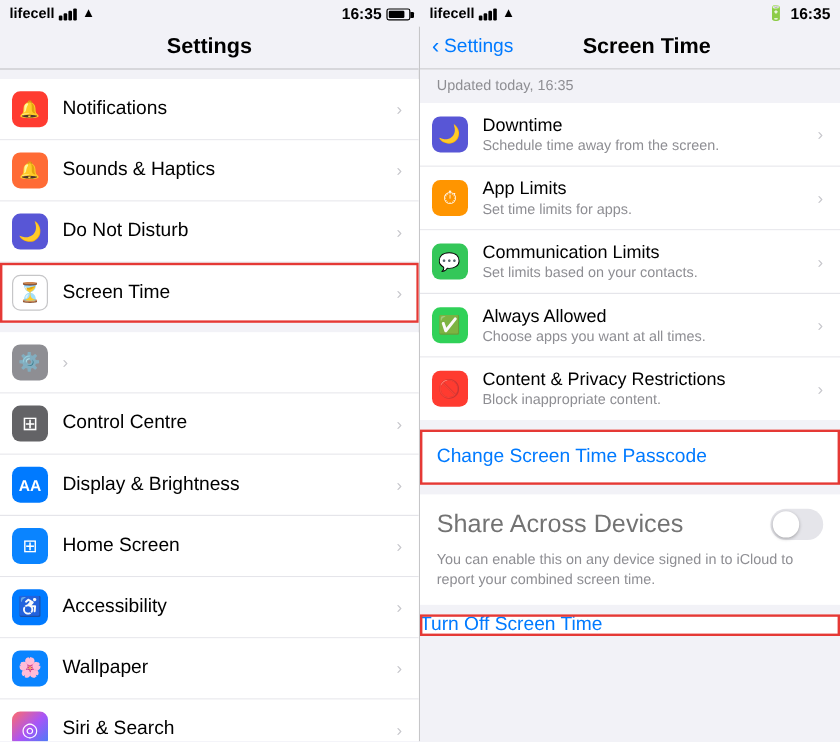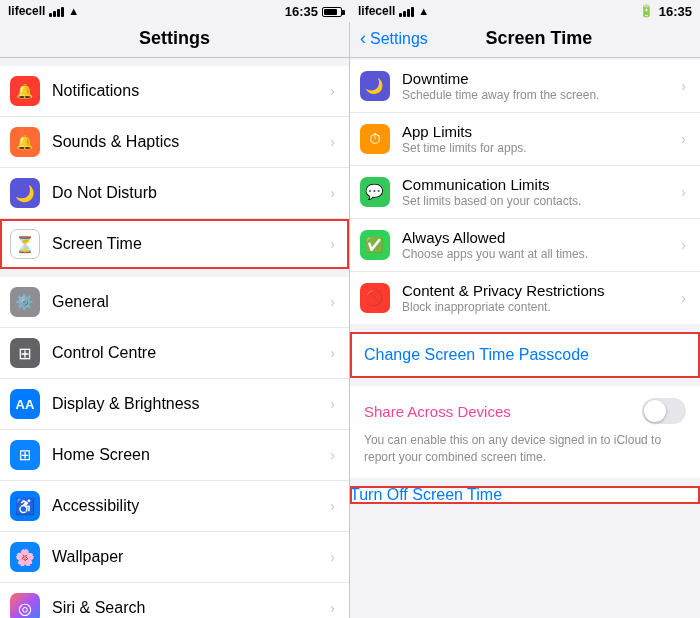--- a/index.html
+++ b/index.html
@@ -193,22 +193,22 @@
     }
 
     .share-row {
       display: flex;
       align-items: center;
       justify-content: space-between;
       margin-bottom: 8px;
     }
 
     .share-label {
-      font-size: 15px;
-      color: #ec4899;
+      font-size: 21px;
+      color: #737373;
     }
 
     .toggle {
       width: 44px;
       height: 26px;
       background: #e5e5ea;
       border-radius: 13px;
       position: relative;
       cursor: pointer;
     }
@@ -386,21 +386,20 @@
         <span class="item-label">Screen Time</span>
         <span class="chevron">›</span>
       </div>
 
     </div>
 
     <div class="settings-list" style="margin-top:8px;">
 
       <div class="settings-item">
         <div class="item-icon" style="background:#8e8e93; border-radius:7px; color:#fff; font-size:15px;">⚙️</div>
-        <span class="item-label">General</span>
         <span class="chevron">›</span>
       </div>
 
       <div class="settings-item">
         <div class="item-icon" style="background:#636366; border-radius:7px; color:#fff; font-size:16px;">⊞</div>
         <span class="item-label">Control Centre</span>
         <span class="chevron">›</span>
       </div>
 
       <div class="settings-item">
@@ -438,20 +437,21 @@
 
   <div class="right-panel">
     <div class="right-header">
       <div class="back-btn">
         <span style="font-size:18px; margin-right:2px;">‹</span>
         <span style="color:#007aff;">Settings</span>
       </div>
       <div class="right-title">Screen Time</div>
     </div>
 
+    <div class="updated-text">Updated today, 16:35</div>
 
     <div class="right-list">
 
       <div class="right-item">
         <div class="item-icon" style="background:#5856d6; border-radius:7px; color:#fff; font-size:15px; margin-right:12px;">🌙</div>
         <div class="right-item-texts">
           <span class="right-item-title">Downtime</span>
           <span class="right-item-sub">Schedule time away from the screen.</span>
         </div>
         <span class="chevron">›</span>

